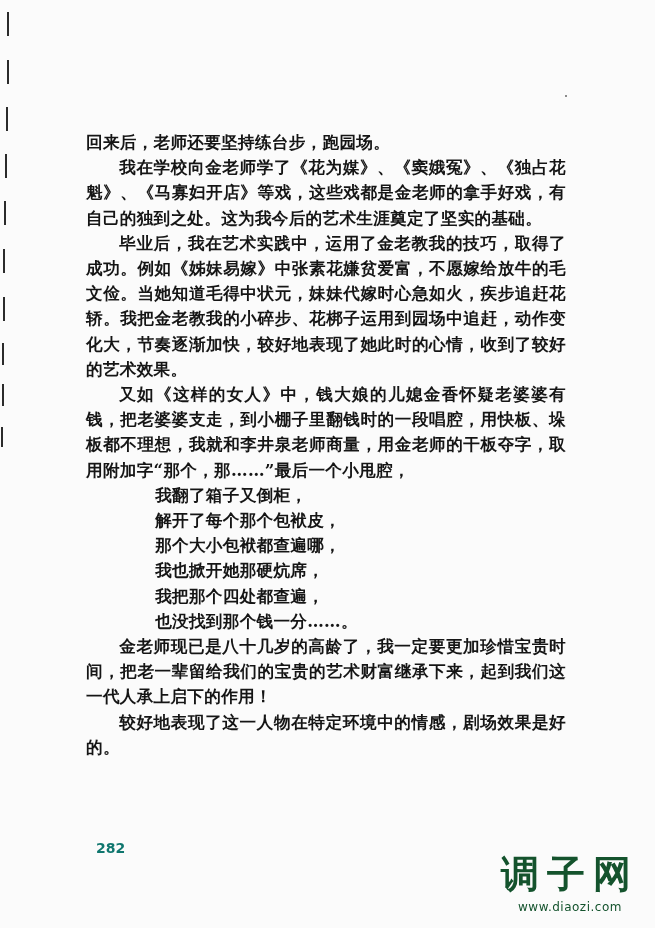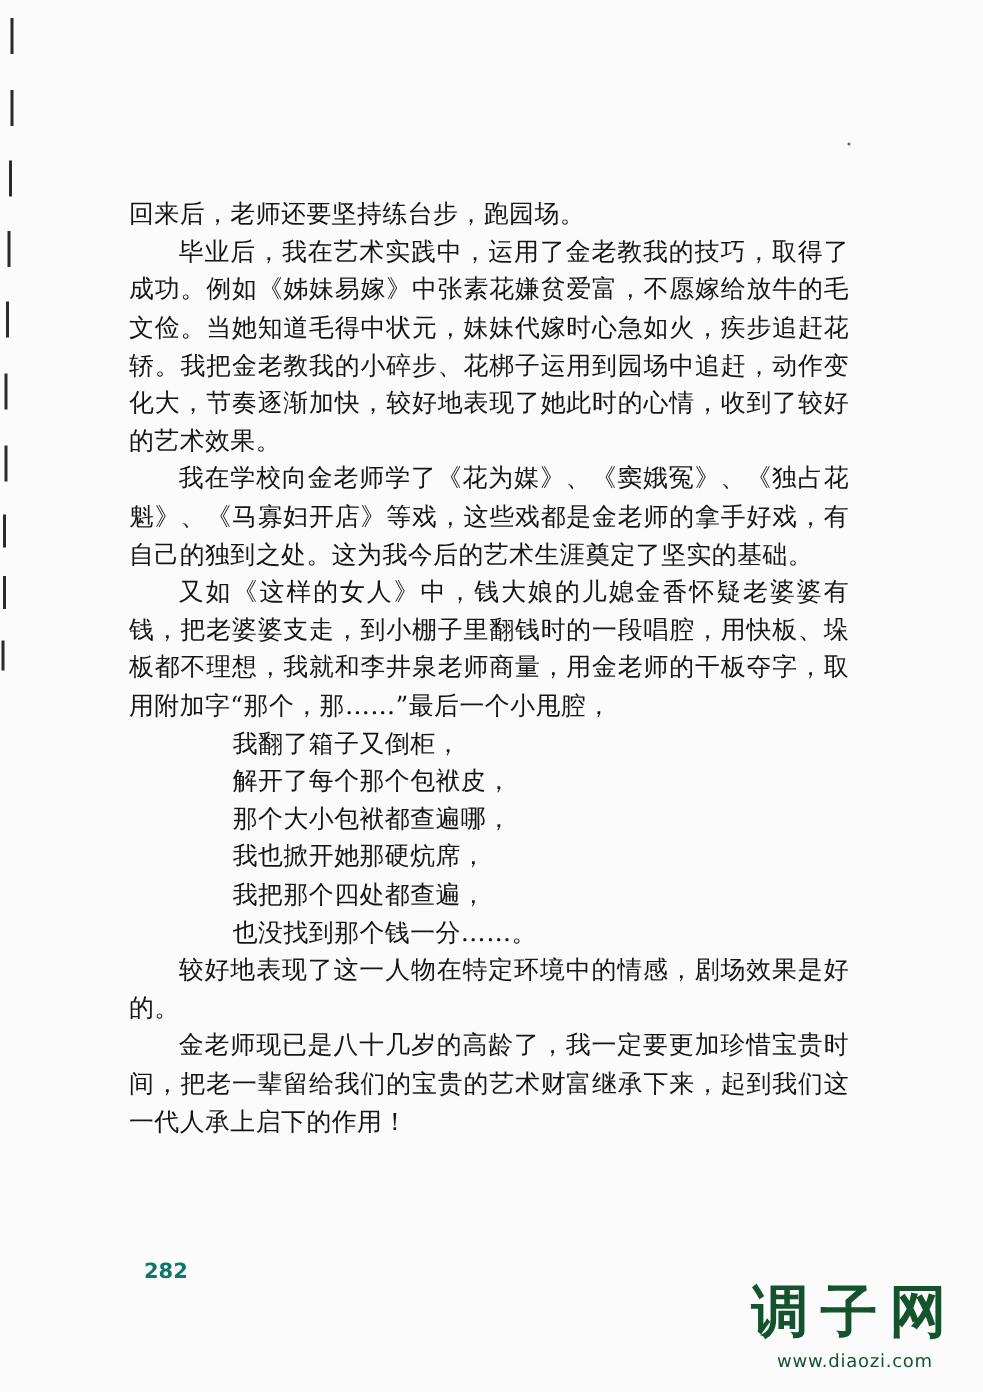--- a/index.html
+++ b/index.html
@@ -8,21 +8,21 @@
       background: #fbfbfb;
       font-family: "DejaVu Serif", "Liberation Serif", serif;
       color: #151515;
     }
     .binding-mark {
       position: absolute; width: 2px; background: #2b2b2b;
     }
     .speck { position: absolute; width: 2px; height: 2px; background: #666; border-radius: 1px; }
     .page-body {
       position: absolute; left: 86px; top: 130px; width: 480px;
-      font-size: 16.6px; line-height: 25.2px; font-weight: normal;
+      font-size: 16.6px; line-height: 25.2px; font-weight: bold;
       letter-spacing: 0.3px;
     }
     .para { margin: 0; text-indent: 2em; text-align: justify; }
     .para.noindent { text-indent: 0; }
     .verse { margin: 0; padding-left: 2em; }
     .verse-line { display: block; margin-left: 36px; }
     .page-number {
       position: absolute; left: 96px; top: 840px;
       font-family: "DejaVu Sans", sans-serif; font-weight: bold; font-size: 14px;
       color: #0f766e;
@@ -44,33 +44,33 @@
 <div class="binding-mark" style="left:4px;top:201px;height:24px;"></div>
 <div class="binding-mark" style="left:3px;top:249px;height:24px;"></div>
 <div class="binding-mark" style="left:3px;top:297px;height:24px;"></div>
 <div class="binding-mark" style="left:2px;top:343px;height:22px;"></div>
 <div class="binding-mark" style="left:2px;top:384px;height:22px;"></div>
 <div class="binding-mark" style="left:1px;top:427px;height:20px;"></div>
 <div class="speck" style="left:565px;top:95px;"></div>
 
 <div class="page-body">
   <p class="para noindent">回来后，老师还要坚持练台步，跑园场。</p>
+  <p class="para">我在学校向金老师学了《花为媒》、《窦娥冤》、《独占花魁》、《马寡妇开店》等戏，这些戏都是金老师的拿手好戏，有自己的独到之处。这为我今后的艺术生涯奠定了坚实的基础。</p>
   <p class="para">毕业后，我在艺术实践中，运用了金老教我的技巧，取得了成功。例如《姊妹易嫁》中张素花嫌贫爱富，不愿嫁给放牛的毛文俭。当她知道毛得中状元，妹妹代嫁时心急如火，疾步追赶花轿。我把金老教我的小碎步、花梆子运用到园场中追赶，动作变化大，节奏逐渐加快，较好地表现了她此时的心情，收到了较好的艺术效果。</p>
-  <p class="para">我在学校向金老师学了《花为媒》、《窦娥冤》、《独占花魁》、《马寡妇开店》等戏，这些戏都是金老师的拿手好戏，有自己的独到之处。这为我今后的艺术生涯奠定了坚实的基础。</p>
   <p class="para">又如《这样的女人》中，钱大娘的儿媳金香怀疑老婆婆有钱，把老婆婆支走，到小棚子里翻钱时的一段唱腔，用快板、垛板都不理想，我就和李井泉老师商量，用金老师的干板夺字，取用附加字“那个，那……”最后一个小甩腔，</p>
   <div class="verse">
     <span class="verse-line">我翻了箱子又倒柜，</span>
     <span class="verse-line">解开了每个那个包袱皮，</span>
     <span class="verse-line">那个大小包袱都查遍哪，</span>
     <span class="verse-line">我也掀开她那硬炕席，</span>
     <span class="verse-line">我把那个四处都查遍，</span>
     <span class="verse-line">也没找到那个钱一分……。</span>
   </div>
+  <p class="para">金老师现已是八十几岁的高龄了，我一定要更加珍惜宝贵时间，把老一辈留给我们的宝贵的艺术财富继承下来，起到我们这一代人承上启下的作用！</p>
   <p class="para">较好地表现了这一人物在特定环境中的情感，剧场效果是好的。</p>
-  <p class="para">金老师现已是八十几岁的高龄了，我一定要更加珍惜宝贵时间，把老一辈留给我们的宝贵的艺术财富继承下来，起到我们这一代人承上启下的作用！</p>
 </div>
 
 <div class="page-number">282</div>
 
 <div class="watermark">
   <div class="watermark-title">调子网</div>
   <div class="watermark-url">www.diaozi.com</div>
 </div>
 
 </body></html>

